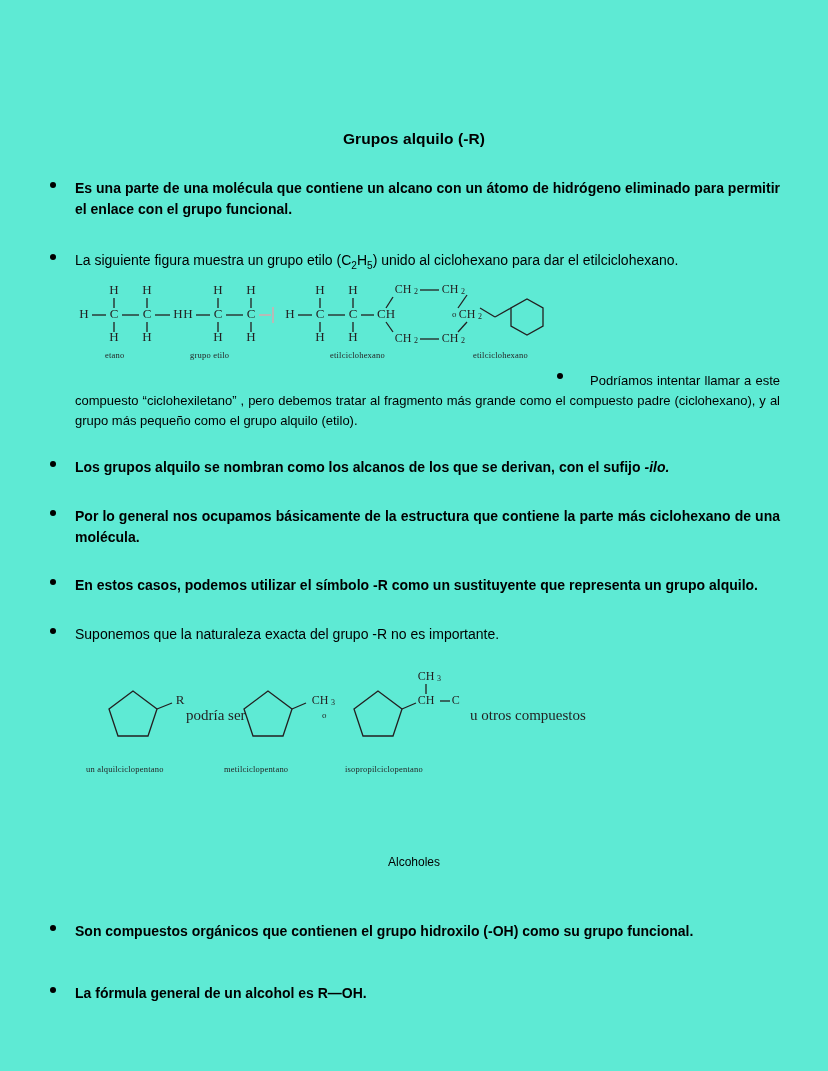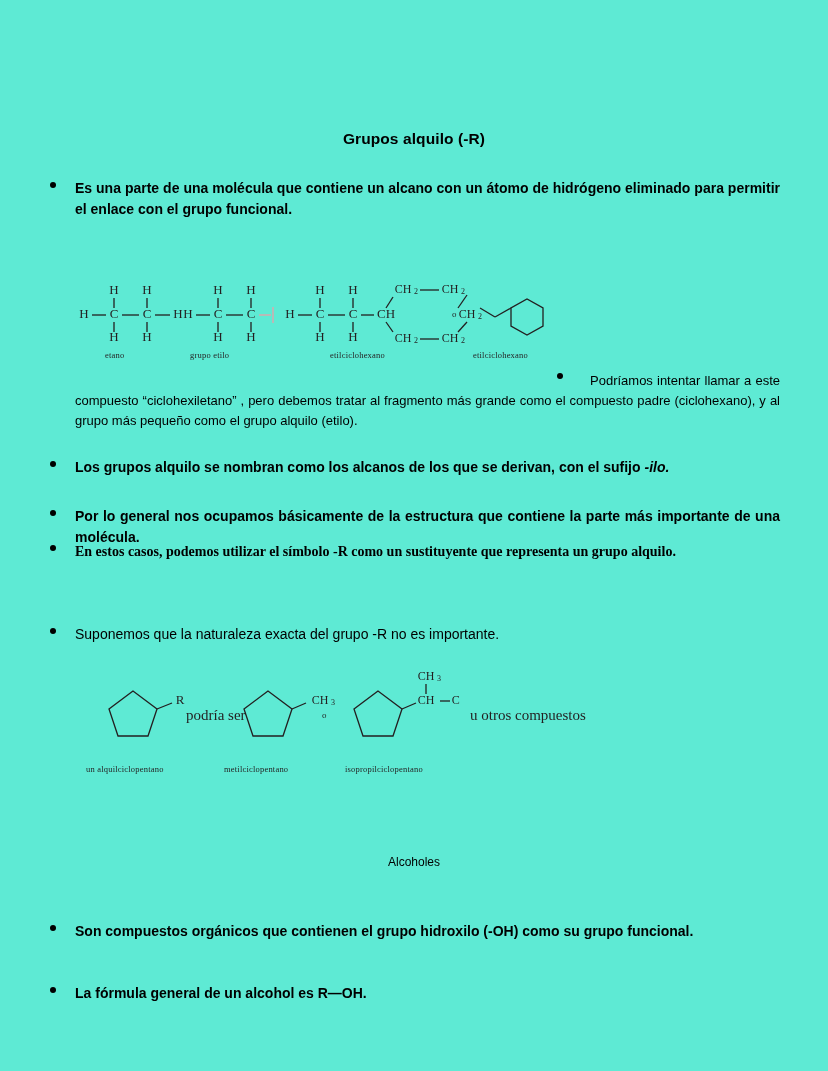--- a/index.html
+++ b/index.html
@@ -154,20 +154,24 @@
 
 <div class="page">
 
   <div class="doc-title">Grupos alquilo (-R)</div>
 
   <div class="bullet-row" style="top:178px;">
     <span class="bullet-dot"></span>
     <span class="bullet-text bold just">Es una parte de una molécula que contiene un alcano con un átomo de hidrógeno eliminado para permitir el enlace con el grupo funcional.</span>
   </div>
 
+  <div class="bullet-row" style="top:250px;">
+    <span class="bullet-dot"></span>
+    <span class="bullet-text"><span>La siguiente figura muestra un grupo etilo (C</span><sub>2</sub><span>H</span><sub>5</sub><span>) unido al ciclohexano para dar el etilciclohexano.</span></span>
+  </div>
 
   <div class="fig" style="left:75px; top:282px;">
     <svg width="480" height="62" viewBox="0 0 480 62">
 
       <text class="atom" x="39" y="9">H</text>
       <text class="atom" x="72" y="9">H</text>
       <line class="bond" x1="39" y1="16" x2="39" y2="26"></line>
       <line class="bond" x1="72" y1="16" x2="72" y2="26"></line>
 
       <text class="atom" x="9" y="33">H</text>
@@ -254,24 +258,24 @@
   <span class="inline-bullet-dot"></span>
   <div class="hang-par">Podríamos intentar llamar a este compuesto “ciclohexiletano” , pero debemos tratar al fragmento más grande como el compuesto padre (ciclohexano), y al grupo más pequeño como el grupo alquilo (etilo).</div>
 
   <div class="bullet-row" style="top:457px;">
     <span class="bullet-dot"></span>
     <span class="bullet-text bold"><span>Los grupos alquilo se nombran como los alcanos de los que se derivan, con el sufijo </span><span class="it">-ilo.</span></span>
   </div>
 
   <div class="bullet-row" style="top:506px;">
     <span class="bullet-dot"></span>
-    <span class="bullet-text bold just">Por lo general nos ocupamos básicamente de la estructura que contiene la parte más importante de una molécula.</span>
-  </div>
-
-  <div class="bullet-row" style="top:541px;font-family:Liberation Serif, serif;">
+    <span class="bullet-text bold just">Por lo general nos ocupamos básicamente de la estructura que contiene la parte más ciclohexano de una molécula.</span>
+  </div>
+
+  <div class="bullet-row" style="top:575px;">
     <span class="bullet-dot"></span>
     <span class="bullet-text bold">En estos casos, podemos utilizar el símbolo -R como un sustituyente que representa un grupo alquilo.</span>
   </div>
 
   <div class="bullet-row" style="top:624px;">
     <span class="bullet-dot"></span>
     <span class="bullet-text">Suponemos que la naturaleza exacta del grupo -R no es importante.</span>
   </div>
 
   <div class="fig" style="left:100px; top:672px;">

